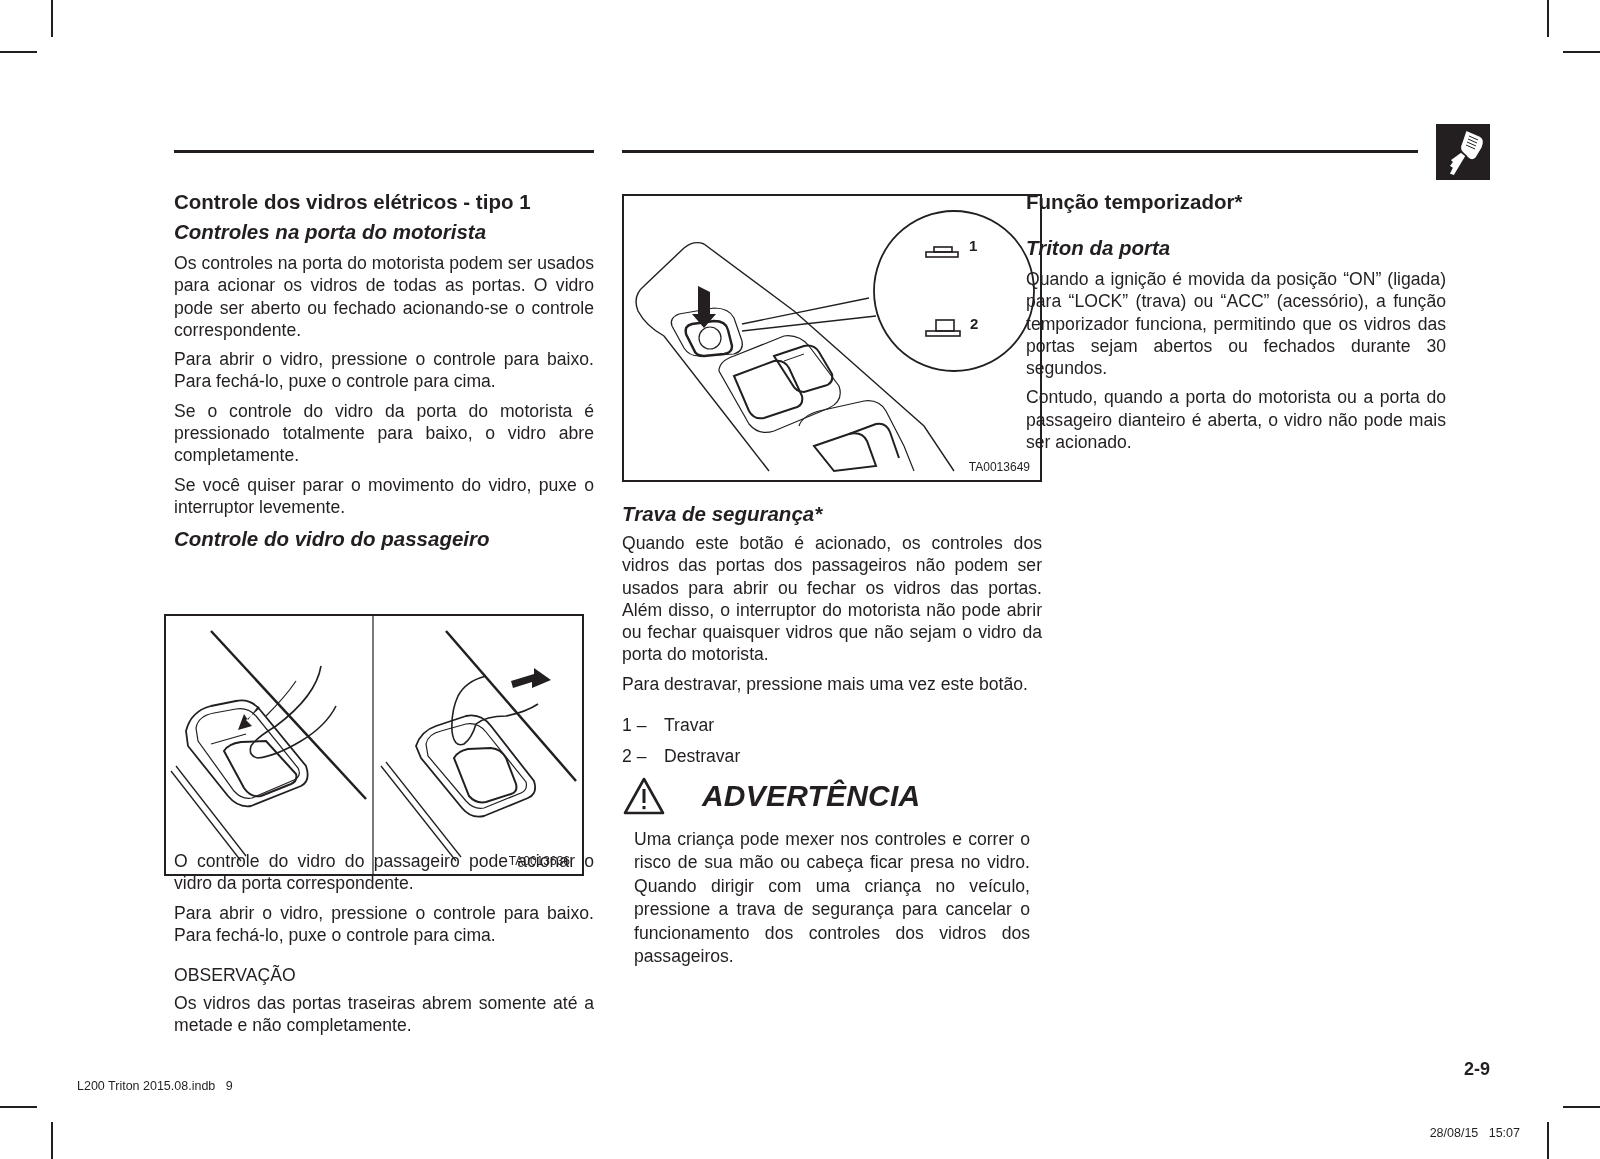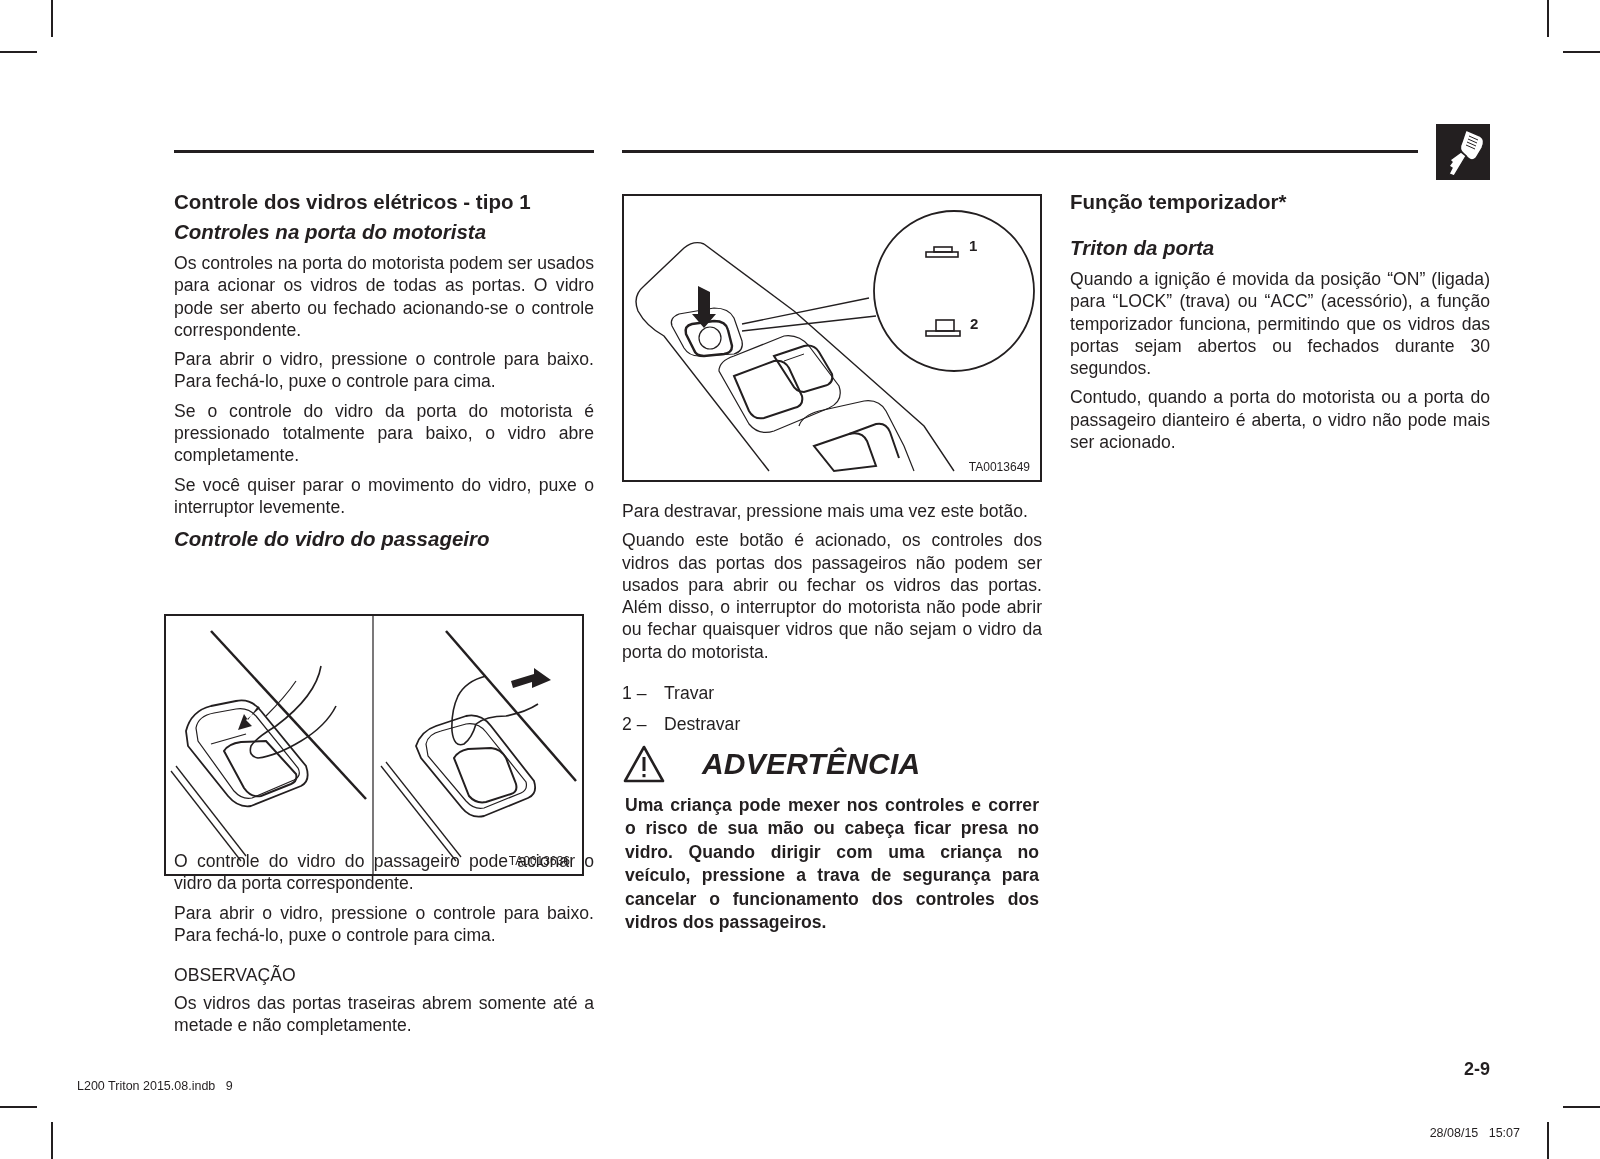--- a/index.html
+++ b/index.html
@@ -12,21 +12,21 @@
   h2.sec { font-size:20.5px; font-weight:bold; margin:0; line-height:28px; }
   h3.sub { font-size:20.5px; font-weight:bold; font-style:italic; margin:0; line-height:28px; }
   p.body { font-size:17.6px; line-height:22.3px; margin:0 0 7px 0; text-align:justify; }
   .fig { position:absolute; border:2px solid #231f20; background:#fff; }
   .figcode { position:absolute; font-size:12px; }
   .note-label { font-size:17.6px; line-height:22px; margin:0 0 6px 0; }
   .list-item { font-size:17.6px; line-height:22px; display:flex; margin:0 0 9px 0; }
   .list-item .num { width:42px; }
   .warn-title { display:flex; align-items:center; gap:10px; margin:0 0 10px 0; }
   .warn-title span { font-size:30px; font-weight:bold; font-style:italic; letter-spacing:0.2px; }
-  .warn-text { font-size:17.6px; line-height:23.4px; font-weight:bold; margin:3px; text-align:justify; }
+  .warn-text { font-size:17.6px; line-height:23.4px; font-weight:normal; margin:12px; text-align:justify; }
   .footer { position:absolute; font-size:12.5px; }
 </style>
 </head>
 <body>
 
 <div class="crop" style="left:51px;top:0;width:2px;height:37px;"></div>
 <div class="crop" style="left:0;top:51px;width:37px;height:2px;"></div>
 <div class="crop" style="left:1547px;top:0;width:2px;height:37px;"></div>
 <div class="crop" style="left:1563px;top:51px;width:37px;height:2px;"></div>
 <div class="crop" style="left:0;top:1106px;width:37px;height:2px;"></div>
@@ -125,43 +125,44 @@
       <rect x="302" y="135" width="34" height="5" stroke-width="1.6"></rect>
     </g>
     <path d="M74 90 L74 118 L68 118 L80 132 L92 118 L86 118 L86 96 Z" fill="#231f20"></path>
     <text x="345" y="55" font-family="Liberation Sans, sans-serif" font-size="15" font-weight="bold" fill="#231f20">1</text>
     <text x="346" y="133" font-family="Liberation Sans, sans-serif" font-size="15" font-weight="bold" fill="#231f20">2</text>
   </svg>
   <div class="figcode" style="right:10px;bottom:6px;">TA0013649</div>
 </div>
 
 <div class="col" style="left:622px;top:500px;width:420px;">
+  <h3 class="sub" style="margin:0 0 4px 0;">Trava de segurança*</h3>
+  <p class="body">Quando este botão é acionado, os controles dos vidros das portas dos passageiros não podem ser usados para abrir ou fechar os vidros das portas. Além disso, o interruptor do motorista não pode abrir ou fechar quaisquer vidros que não sejam o vidro da porta do motorista.</p>
   <p class="body">Para destravar, pressione mais uma vez este botão.</p>
-  <p class="body">Quando este botão é acionado, os controles dos vidros das portas dos passageiros não podem ser usados para abrir ou fechar os vidros das portas. Além disso, o interruptor do motorista não pode abrir ou fechar quaisquer vidros que não sejam o vidro da porta do motorista.</p>
   <div style="height:12px;"></div>
   <div class="list-item">
     <span class="num">1 –</span>
     <span>Travar</span>
   </div>
   <div class="list-item">
     <span class="num">2 –</span>
     <span>Destravar</span>
   </div>
   <div class="warn-title" style="gap:36px;">
     <svg width="44" height="40" viewBox="0 0 44 40">
       <path d="M22 3 L41 37 L3 37 Z" fill="none" stroke="#231f20" stroke-width="2.6" stroke-linejoin="round"></path>
       <rect x="20.5" y="13" width="3" height="14" fill="#231f20"></rect>
       <rect x="20.5" y="30" width="3" height="3.2" fill="#231f20"></rect>
     </svg>
     <span>ADVERTÊNCIA</span>
   </div>
   <p class="warn-text">Uma criança pode mexer nos controles e correr o risco de sua mão ou cabeça ficar presa no vidro. Quando dirigir com uma criança no veículo, pressione a trava de segurança para cancelar o funcionamento dos controles dos vidros dos passageiros.</p>
 </div>
 
-<div class="col" style="left:1070px;top:188px;width:420px;">
+<div class="col" style="left:1026px;top:188px;width:420px;">
   <h2 class="sec">Função temporizador*</h2>
   <h3 class="sub" style="margin:18px 0 6px 0;">Triton da porta</h3>
   <p class="body">Quando a ignição é movida da posição “ON” (ligada) para “LOCK” (trava) ou “ACC” (acessório), a função temporizador funciona, permitindo que os vidros das portas sejam abertos ou fechados durante 30 segundos.</p>
   <p class="body">Contudo, quando a porta do motorista ou a porta do passageiro dianteiro é aberta, o vidro não pode mais ser acionado.</p>
 </div>
 
 <div class="abs" style="right:110px;top:1059px;font-size:18px;font-weight:bold;">2-9</div>
 
 <div class="footer" style="left:77px;top:1079px;white-space:pre;">L200 Triton 2015.08.indb   9</div>
 <div class="footer" style="right:80px;top:1126px;white-space:pre;">28/08/15   15:07</div>

